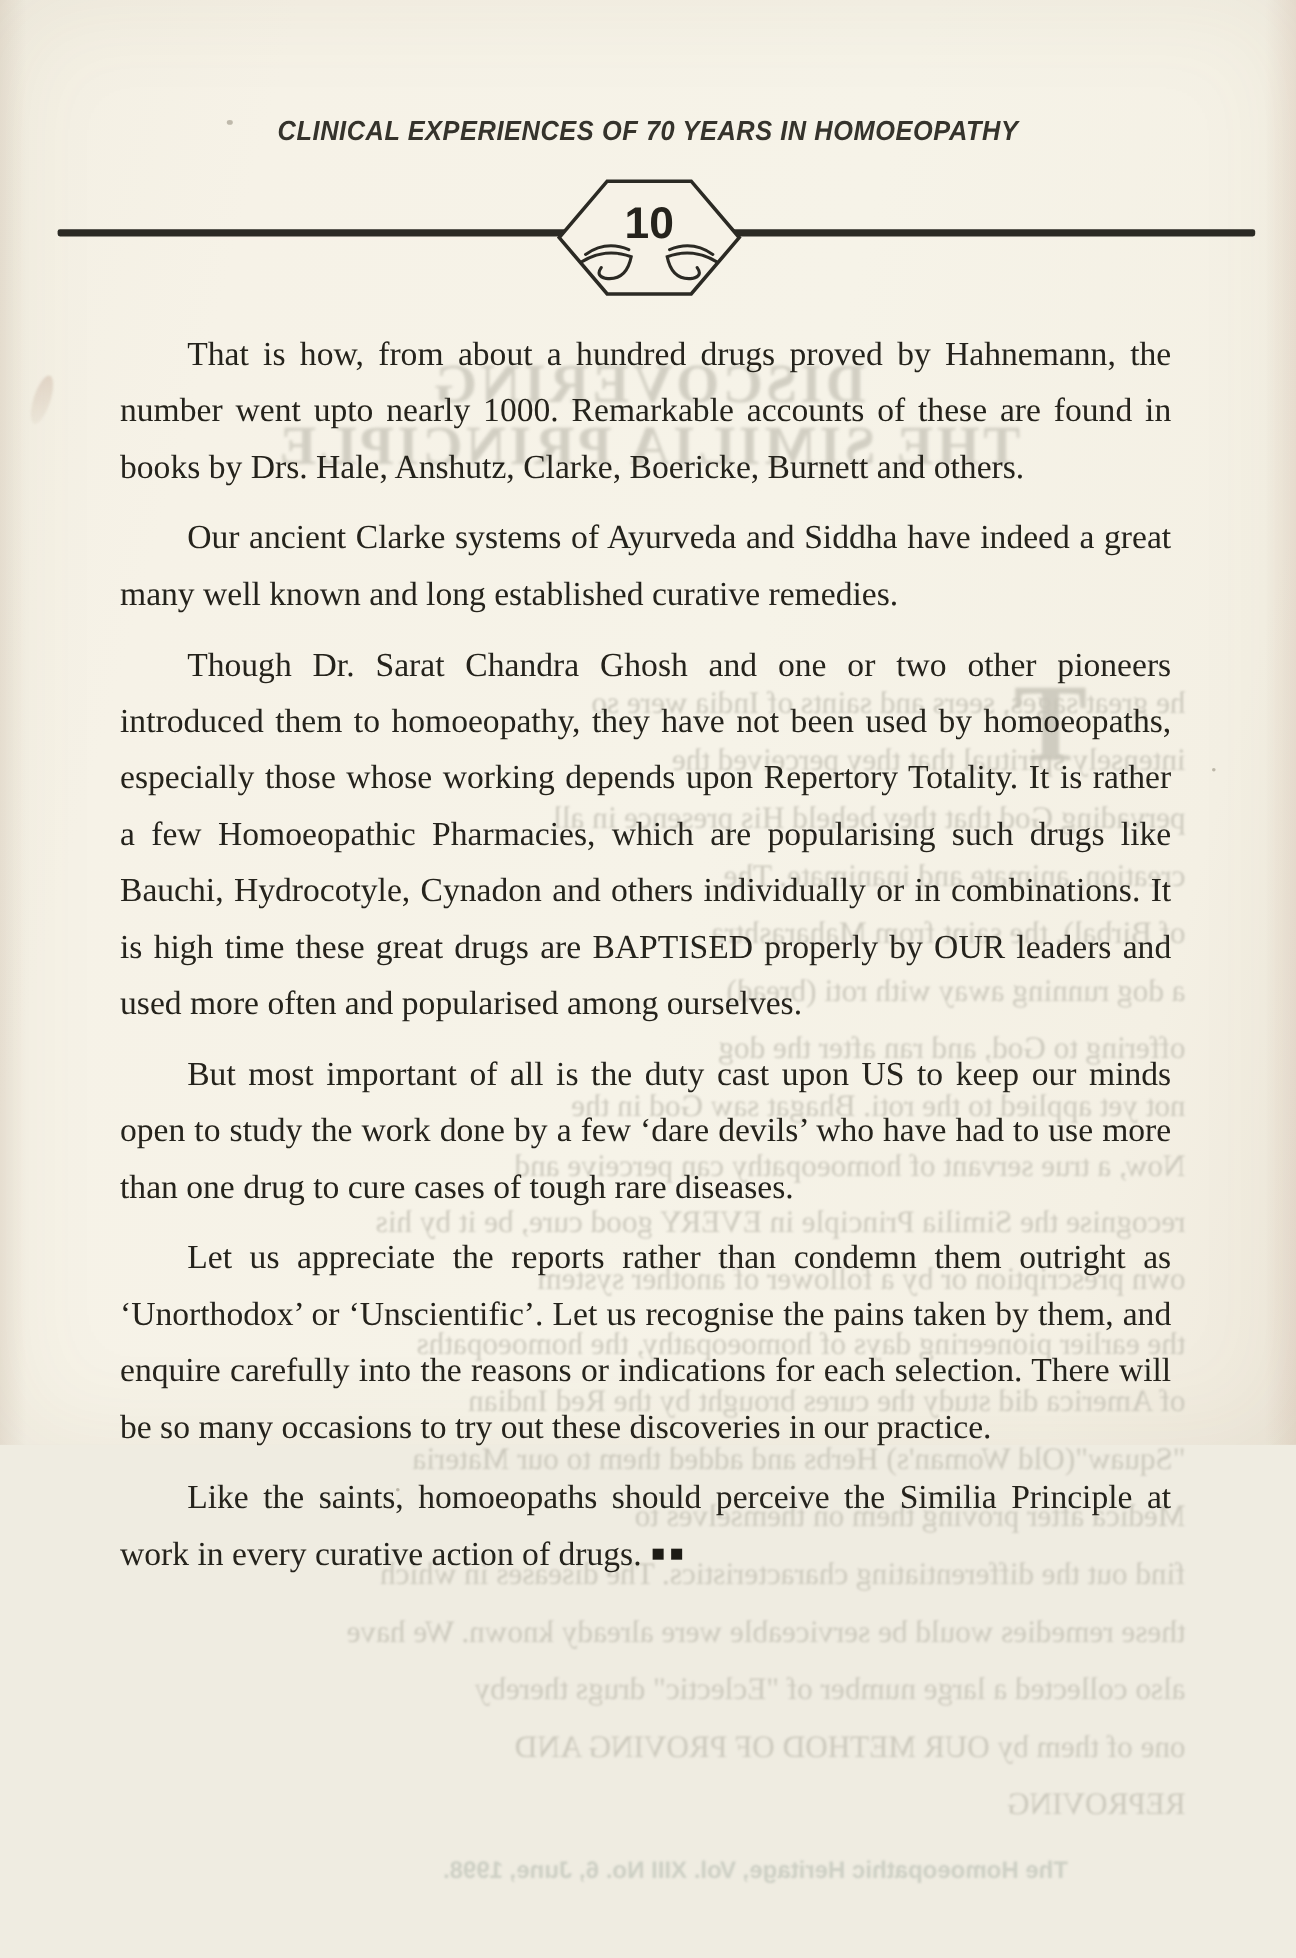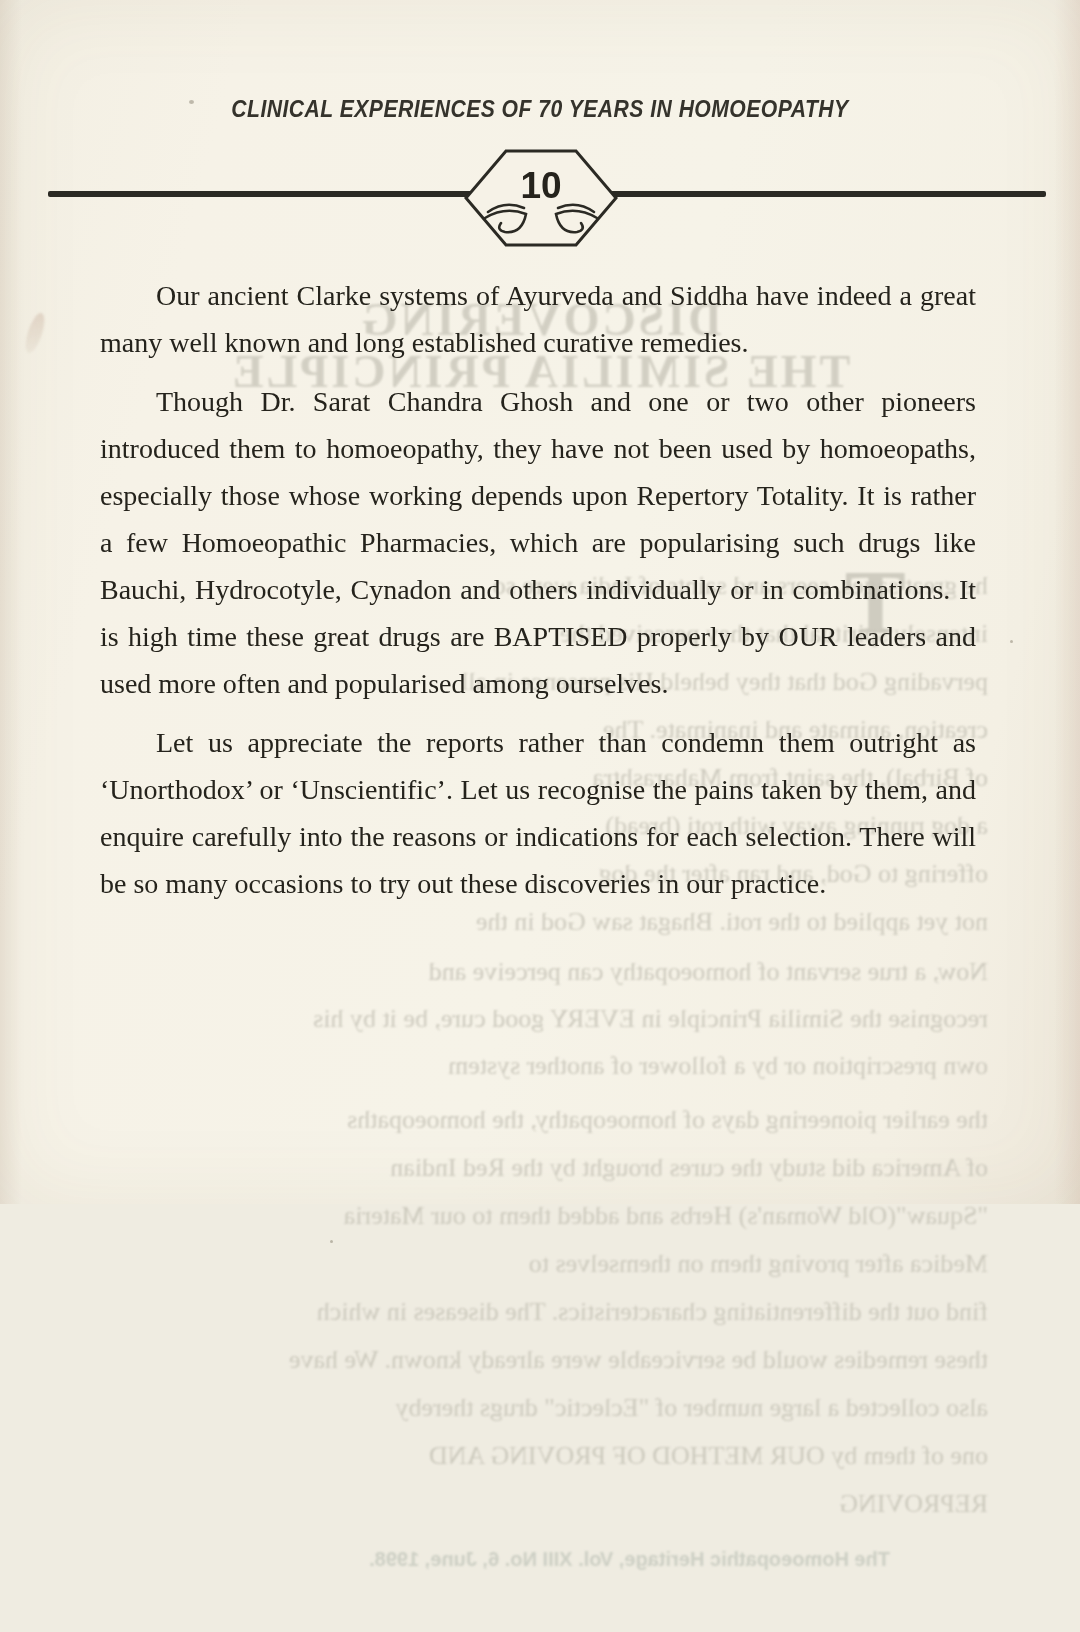--- a/index.html
+++ b/index.html
@@ -118,23 +118,26 @@
   </svg>
 
   <div class="ghost ghost-title">DISCOVERING<br>THE SIMILIA PRINCIPLE</div>
   <div class="ghost ghost-dropcap">T</div>
   <div class="ghost ghost-body ghost-b1">he great sages, seers and saints of India were so<br>intensely spiritual that they perceived the<br>pervading God that they beheld His presence in all<br>creation, animate and inanimate. The<br>of Birbal), the saint from Maharashtra<br>a dog running away with roti (bread)<br>offering to God, and ran after the dog<br>not yet applied to the roti. Bhagat saw God in the</div>
   <div class="ghost ghost-body ghost-b2">Now, a true servant of homoeopathy can perceive and<br>recognise the Similia Principle in EVERY good cure, be it by his<br>own prescription or by a follower of another system</div>
   <div class="ghost ghost-body ghost-b3">the earlier pioneering days of homoeopathy, the homoeopaths<br>of America did study the cures brought by the Red Indian<br>"Squaw"(Old Woman's) Herbs and added them to our Materia<br>Medica after proving them on themselves to<br>find out the differentiating characteristics. The diseases in which<br>these remedies would be serviceable were already known. We have<br>also collected a large number of "Eclectic" drugs thereby<br>one of them by OUR METHOD OF PROVING AND<br>REPROVING</div>
   <div class="ghost ghost-footer">The Homoeopathic Heritage, Vol. XIII No. 6, June, 1998.</div>
 
   <div class="body-text">
+    <p>That is how, from about a hundred drugs proved by Hahnemann, the number went upto nearly 1000. Remarkable accounts of these are found in books by Drs. Hale, Anshutz, Clarke, Boericke, Burnett and others.</p>
     <p>Our ancient Clarke systems of Ayurveda and Siddha have indeed a great many well known and long established curative remedies.</p>
     <p>Though Dr. Sarat Chandra Ghosh and one or two other pioneers introduced them to homoeopathy, they have not been used by homoeopaths, especially those whose working depends upon Repertory Totality. It is rather a few Homoeopathic Pharmacies, which are popularising such drugs like Bauchi, Hydrocotyle, Cynadon and others individually or in combinations. It is high time these great drugs are BAPTISED properly by OUR leaders and used more often and popularised among ourselves.</p>
+    <p>But most important of all is the duty cast upon US to keep our minds open to study the work done by a few ‘dare devils’ who have had to use more than one drug to cure cases of tough rare diseases.</p>
     <p>Let us appreciate the reports rather than condemn them outright as ‘Unorthodox’ or ‘Unscientific’. Let us recognise the pains taken by them, and enquire carefully into the reasons or indications for each selection. There will be so many occasions to try out these discoveries in our practice.</p>
+    <p><span>Like the saints, homoeopaths should perceive the Similia Principle at work in every curative action of drugs.</span><span class="endmark">■■</span></p>
   </div>
 
   <div class="smudge"></div>
   <div class="speck speck1"></div>
   <div class="speck speck2"></div>
   <div class="speck speck3"></div>
   <div class="edge-shadow-left"></div>
   <div class="edge-shadow-right"></div>
 
 </div>

